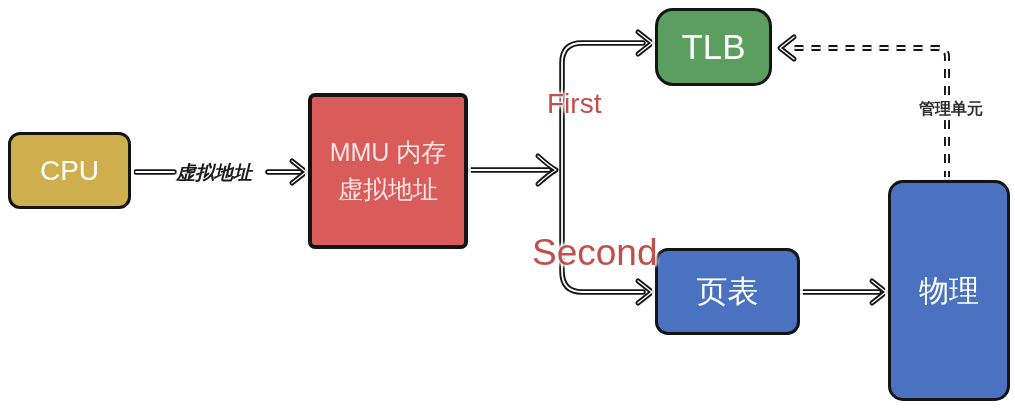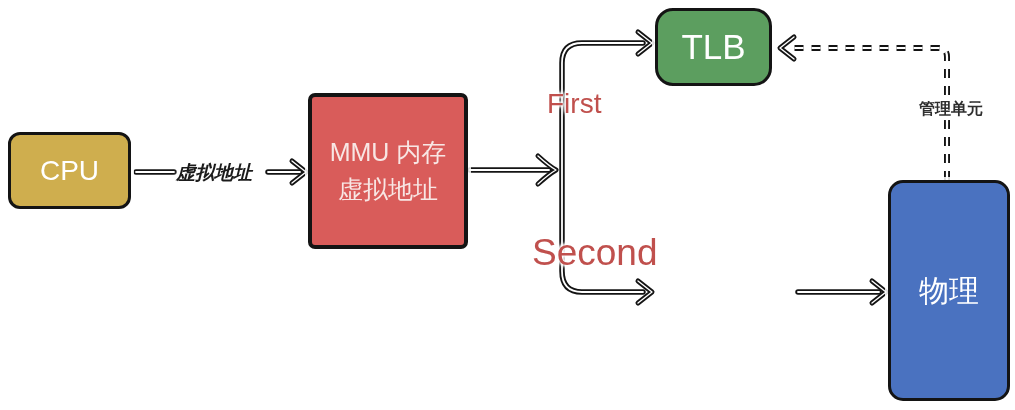--- a/index.html
+++ b/index.html
@@ -107,20 +107,23 @@
 
   <div class="node" id="n-mmu" style="background-color: rgb(217, 92, 90); color: rgb(248, 230, 228);">
     <span class="node-label">MMU 内存</span>
     <span class="node-label">虚拟地址</span>
   </div>
 
   <div class="node" id="n-tlb" style="background-color: rgb(92, 158, 95); color: rgb(255, 255, 255);">
     <span class="node-label">TLB</span>
   </div>
 
+  <div class="node" id="n-pgt" style="background-color: rgb(74, 114, 192); color: rgb(255, 255, 255);">
+    <span class="node-label">页表</span>
+  </div>
 
   <div class="node" id="n-phy" style="background-color: rgb(74, 114, 192); color: rgb(255, 255, 255);">
     <span class="node-label">物理</span>
   </div>
 
   <div class="edge-label" id="lbl-va" style="color: rgb(27, 27, 27);">虚拟地址</div>
 
   <div class="edge-label" id="lbl-first" style="color: rgb(192, 80, 77);">First</div>
 
   <div class="edge-label" id="lbl-second" style="color: rgb(192, 80, 77);">Second</div>

